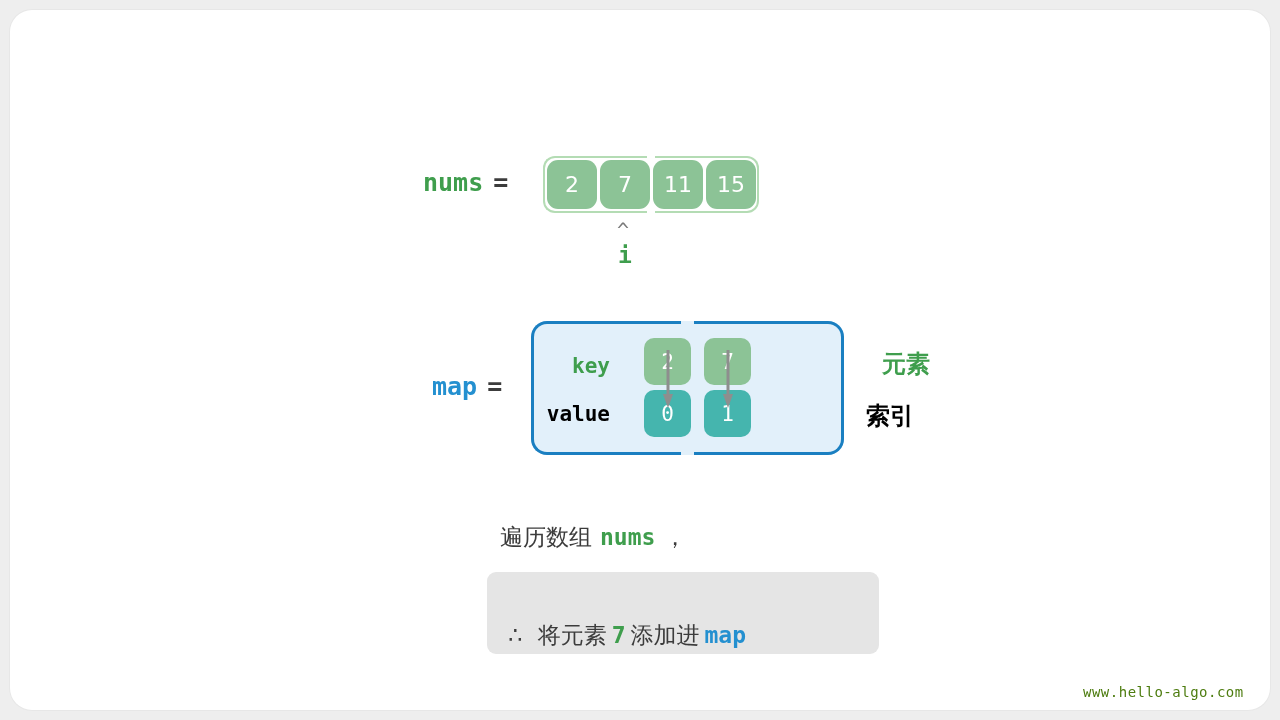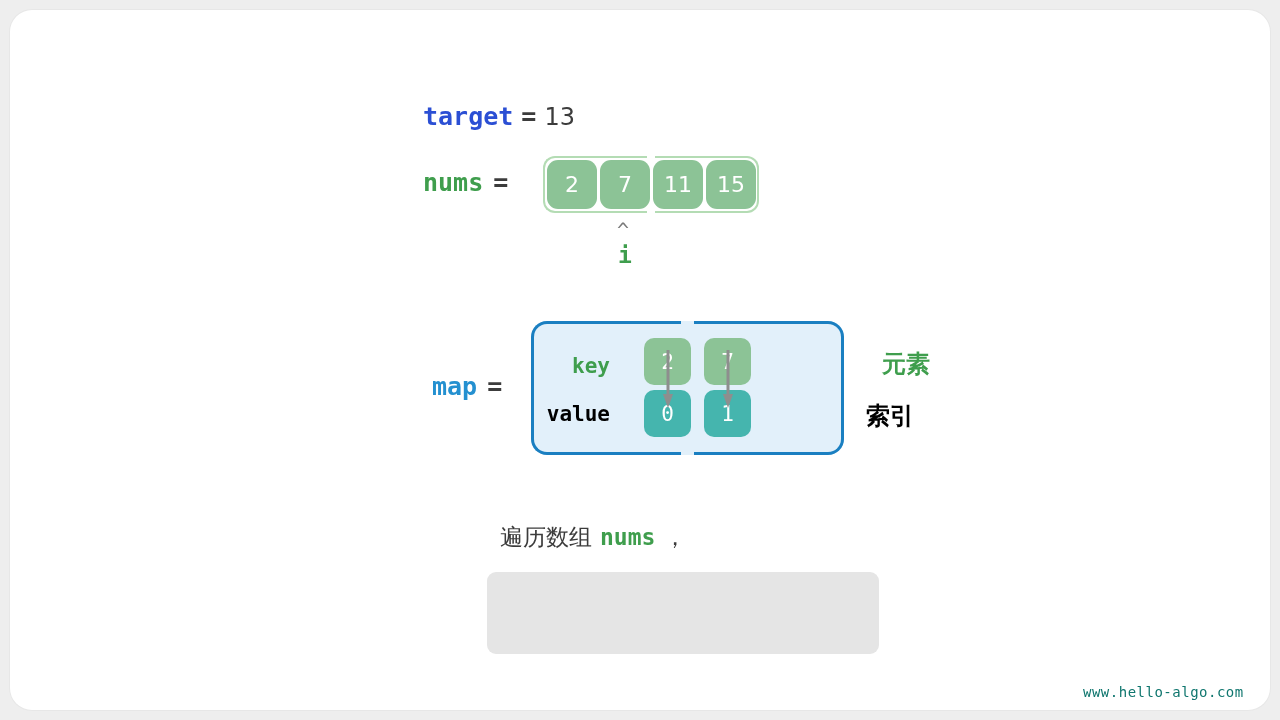--- a/index.html
+++ b/index.html
@@ -250,33 +250,30 @@
   .note-line .n-map   { color: #2490d0; font-family: "DejaVu Sans Mono", monospace; font-weight: bold; }
   .note-line .op { color: #3c3c3c; margin: 0 7px; }
   .note-line .cn { margin: 0 5px; }
 
   
   #watermark {
     left: 1073px;
     top: 674px;
     font-family: "DejaVu Sans Mono", monospace;
     font-size: 14px;
-    color: #0f766e;
+    color: #4d7c0f;
     letter-spacing: 0.5px;
   }
 </style>
 </head>
 <body>
 
 <div id="page">
   <div id="card">
 
-    <div class="abs mono" id="target-row">
-      <span class="var-target">target</span><span class="eq">=</span><span class="val">13</span>
-    </div>
 
     <div class="abs mono" id="nums-label">
       <span class="var-nums">nums</span><span class="eq">=</span>
     </div>
 
     <div class="abs bracket" id="nums-box" style="--bc:#b4dcb4;">
       <div class="br-l"></div>
       <div class="br-r"></div>
       <div class="cells">
         <div class="cell">2</div>
@@ -319,17 +316,20 @@
     <div class="abs cjk green-txt" id="elem-label">元素</div>
     <div class="abs cjk teal-txt" id="index-label">索引</div>
 
     <div class="abs cjk" id="caption">
       <span>遍历数组</span><span class="mono var-nums kw">nums</span><span>，</span>
     </div>
 
     <div class="abs" id="note-box"></div>
 
 
+    <div class="note-line cjk" id="note-line-2">
+      <span class="sym">∴</span><span class="cn">将元素</span><span class="n-green">7</span><span class="cn">添加进</span><span class="n-map">map</span>
+    </div>
 
     <div class="abs" id="watermark">www.hello-algo.com</div>
 
   </div>
 </div>
 
 </body></html>

